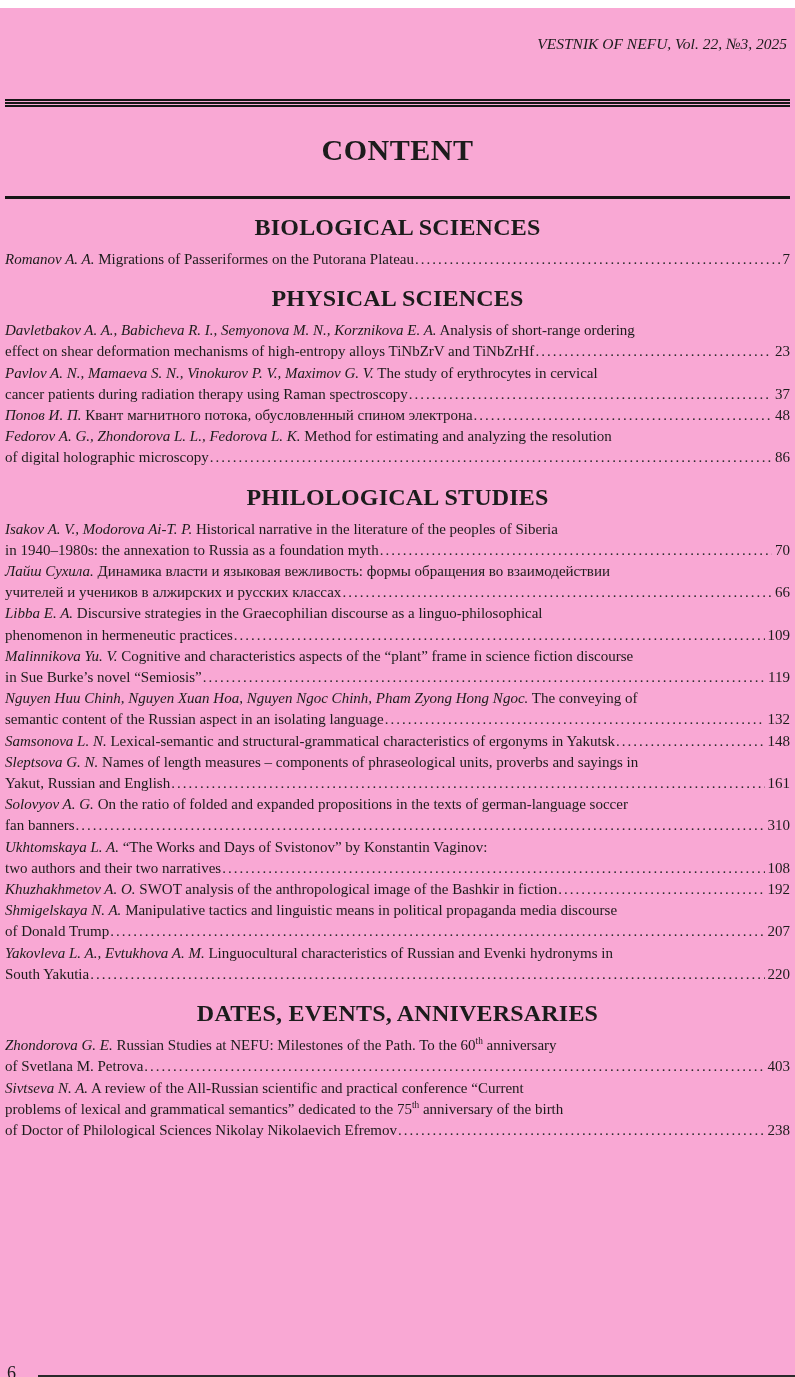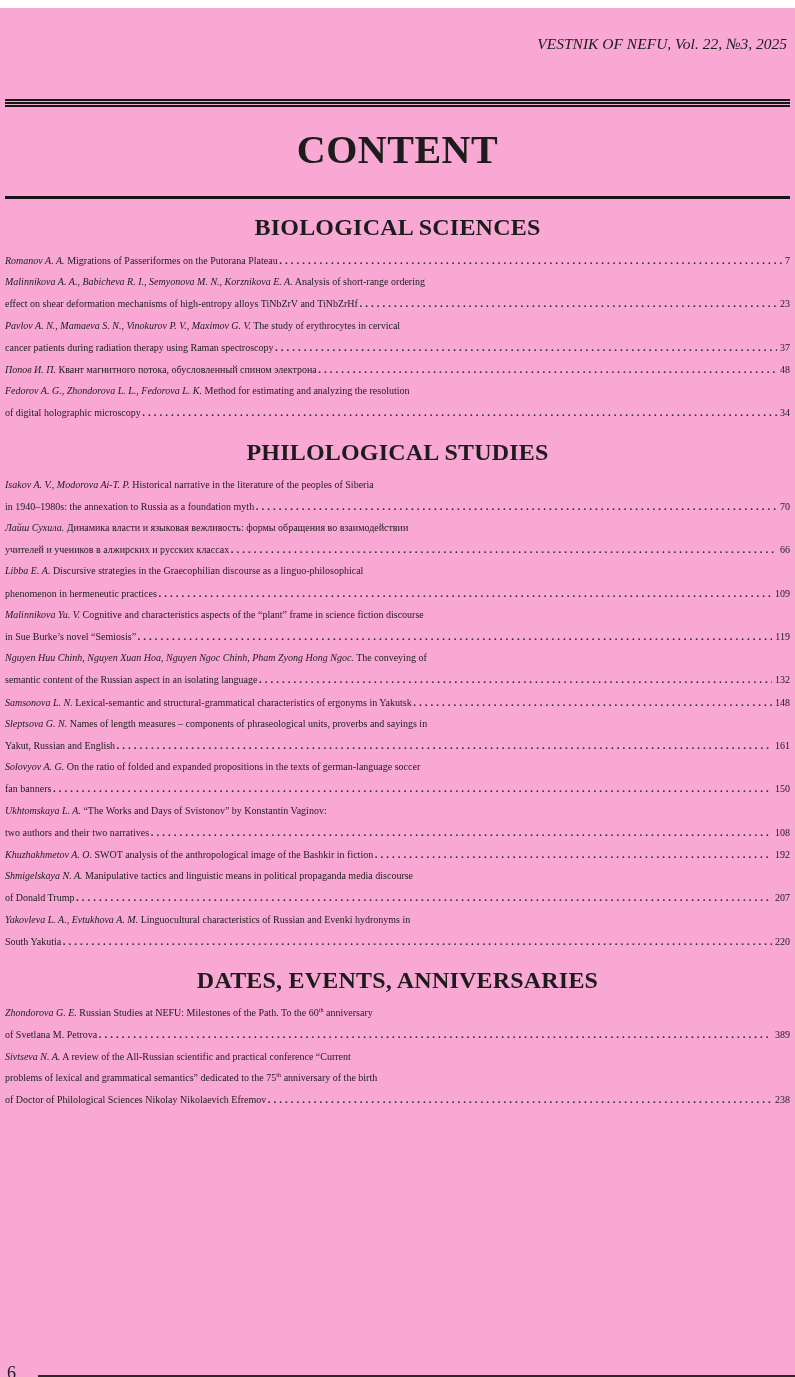--- a/index.html
+++ b/index.html
@@ -26,37 +26,37 @@
   }
 
   .triple-rule { margin-top: 46px; }
   .triple-rule .r { height: 2px; background: #161616; }
   .triple-rule .gap { height: 1px; background: transparent; }
 
   .page-title {
     margin-top: 21px;
     text-align: center;
     font-weight: bold;
-    font-size: 40px;
+    font-size: 30px;
     line-height: 44px;
     letter-spacing: 0.5px;
   }
 
   .thick-rule { margin-top: 24px; height: 3px; background: #161616; }
 
   .section-heading {
     text-align: center;
     font-weight: bold;
     font-size: 24px;
     line-height: 26px;
     margin: 15px 0 9px 0;
     letter-spacing: 0.2px;
   }
 
-  .entry { font-size: 10px; }
+  .entry { font-size: 15px; }
   .line {
     display: flex;
     align-items: baseline;
     line-height: 21.2px;
     white-space: nowrap;
   }
   .lt { flex: 0 0 auto; white-space: nowrap; }
   .lt em { font-style: italic; font-weight: normal; }
   .lt sup { font-size: 62%; vertical-align: super; line-height: 0; }
   .leader {
@@ -111,23 +111,24 @@
 
     <div id="toc">
         <div class="section-heading">BIOLOGICAL SCIENCES</div>
         <div class="entry">
           <div class="line">
             <span class="lt"><em>Romanov A. A.</em><span> Migrations of Passeriformes on the Putorana Plateau</span></span>
             <span class="leader"></span>
             <span class="pg">7</span>
           </div>
         </div>
-        <div class="entry">
-          <div class="line">
-            <span class="lt"><em>Malinnikova A. A., Babicheva R. I., Semyonova M. N., Korznikova E. A.</em><span> Analysis of short-range ordering</span></span>
+        <div class="section-heading">PHYSICAL SCIENCES</div>
+        <div class="entry">
+          <div class="line">
+            <span class="lt"><em>Davletbakov A. A., Babicheva R. I., Semyonova M. N., Korznikova E. A.</em><span> Analysis of short-range ordering</span></span>
           </div>
           <div class="line">
             <span class="lt"><span>effect on shear deformation mechanisms of high-entropy alloys TiNbZrV and TiNbZrHf</span></span>
             <span class="leader"></span>
             <span class="pg">23</span>
           </div>
         </div>
         <div class="entry">
           <div class="line">
             <span class="lt"><em>Pavlov A. N., Mamaeva S. N., Vinokurov P. V., Maximov G. V.</em><span> The study of erythrocytes in cervical</span></span>
@@ -145,21 +146,21 @@
             <span class="pg">48</span>
           </div>
         </div>
         <div class="entry">
           <div class="line">
             <span class="lt"><em>Fedorov A. G., Zhondorova L. L., Fedorova L. K.</em><span> Method for estimating and analyzing the resolution</span></span>
           </div>
           <div class="line">
             <span class="lt"><span>of digital holographic microscopy</span></span>
             <span class="leader"></span>
-            <span class="pg">34</span>
+            <span class="pg">86</span>
           </div>
         </div>
         <div class="section-heading">PHILOLOGICAL STUDIES</div>
         <div class="entry">
           <div class="line">
             <span class="lt"><em>Isakov A. V., Modorova Ai-T. P.</em><span> Historical narrative in the literature of the peoples of Siberia</span></span>
           </div>
           <div class="line">
             <span class="lt"><span>in 1940–1980s: the annexation to Russia as a foundation myth</span></span>
             <span class="leader"></span>
@@ -223,21 +224,21 @@
             <span class="pg">161</span>
           </div>
         </div>
         <div class="entry">
           <div class="line">
             <span class="lt"><em>Solovyov A. G.</em><span> On the ratio of folded and expanded propositions in the texts of german-language soccer</span></span>
           </div>
           <div class="line">
             <span class="lt"><span>fan banners</span></span>
             <span class="leader"></span>
-            <span class="pg">150</span>
+            <span class="pg">310</span>
           </div>
         </div>
         <div class="entry">
           <div class="line">
             <span class="lt"><em>Ukhtomskaya L. A.</em><span> “The Works and Days of Svistonov” by Konstantin Vaginov:</span></span>
           </div>
           <div class="line">
             <span class="lt"><span>two authors and their two narratives</span></span>
             <span class="leader"></span>
             <span class="pg">108</span>
@@ -271,21 +272,21 @@
           </div>
         </div>
         <div class="section-heading">DATES, EVENTS, ANNIVERSARIES</div>
         <div class="entry">
           <div class="line">
             <span class="lt"><em>Zhondorova G. E.</em><span> Russian Studies at NEFU: Milestones of the Path. To the 60</span><sup>th</sup><span> anniversary</span></span>
           </div>
           <div class="line">
             <span class="lt"><span>of Svetlana M. Petrova</span></span>
             <span class="leader"></span>
-            <span class="pg">389</span>
+            <span class="pg">403</span>
           </div>
         </div>
         <div class="entry">
           <div class="line">
             <span class="lt"><em>Sivtseva N. A.</em><span> A review of the All-Russian scientific and practical conference “Current</span></span>
           </div>
           <div class="line">
             <span class="lt"><span>problems of lexical and grammatical semantics” dedicated to the 75</span><sup>th</sup><span> anniversary of the birth</span></span>
           </div>
           <div class="line">

